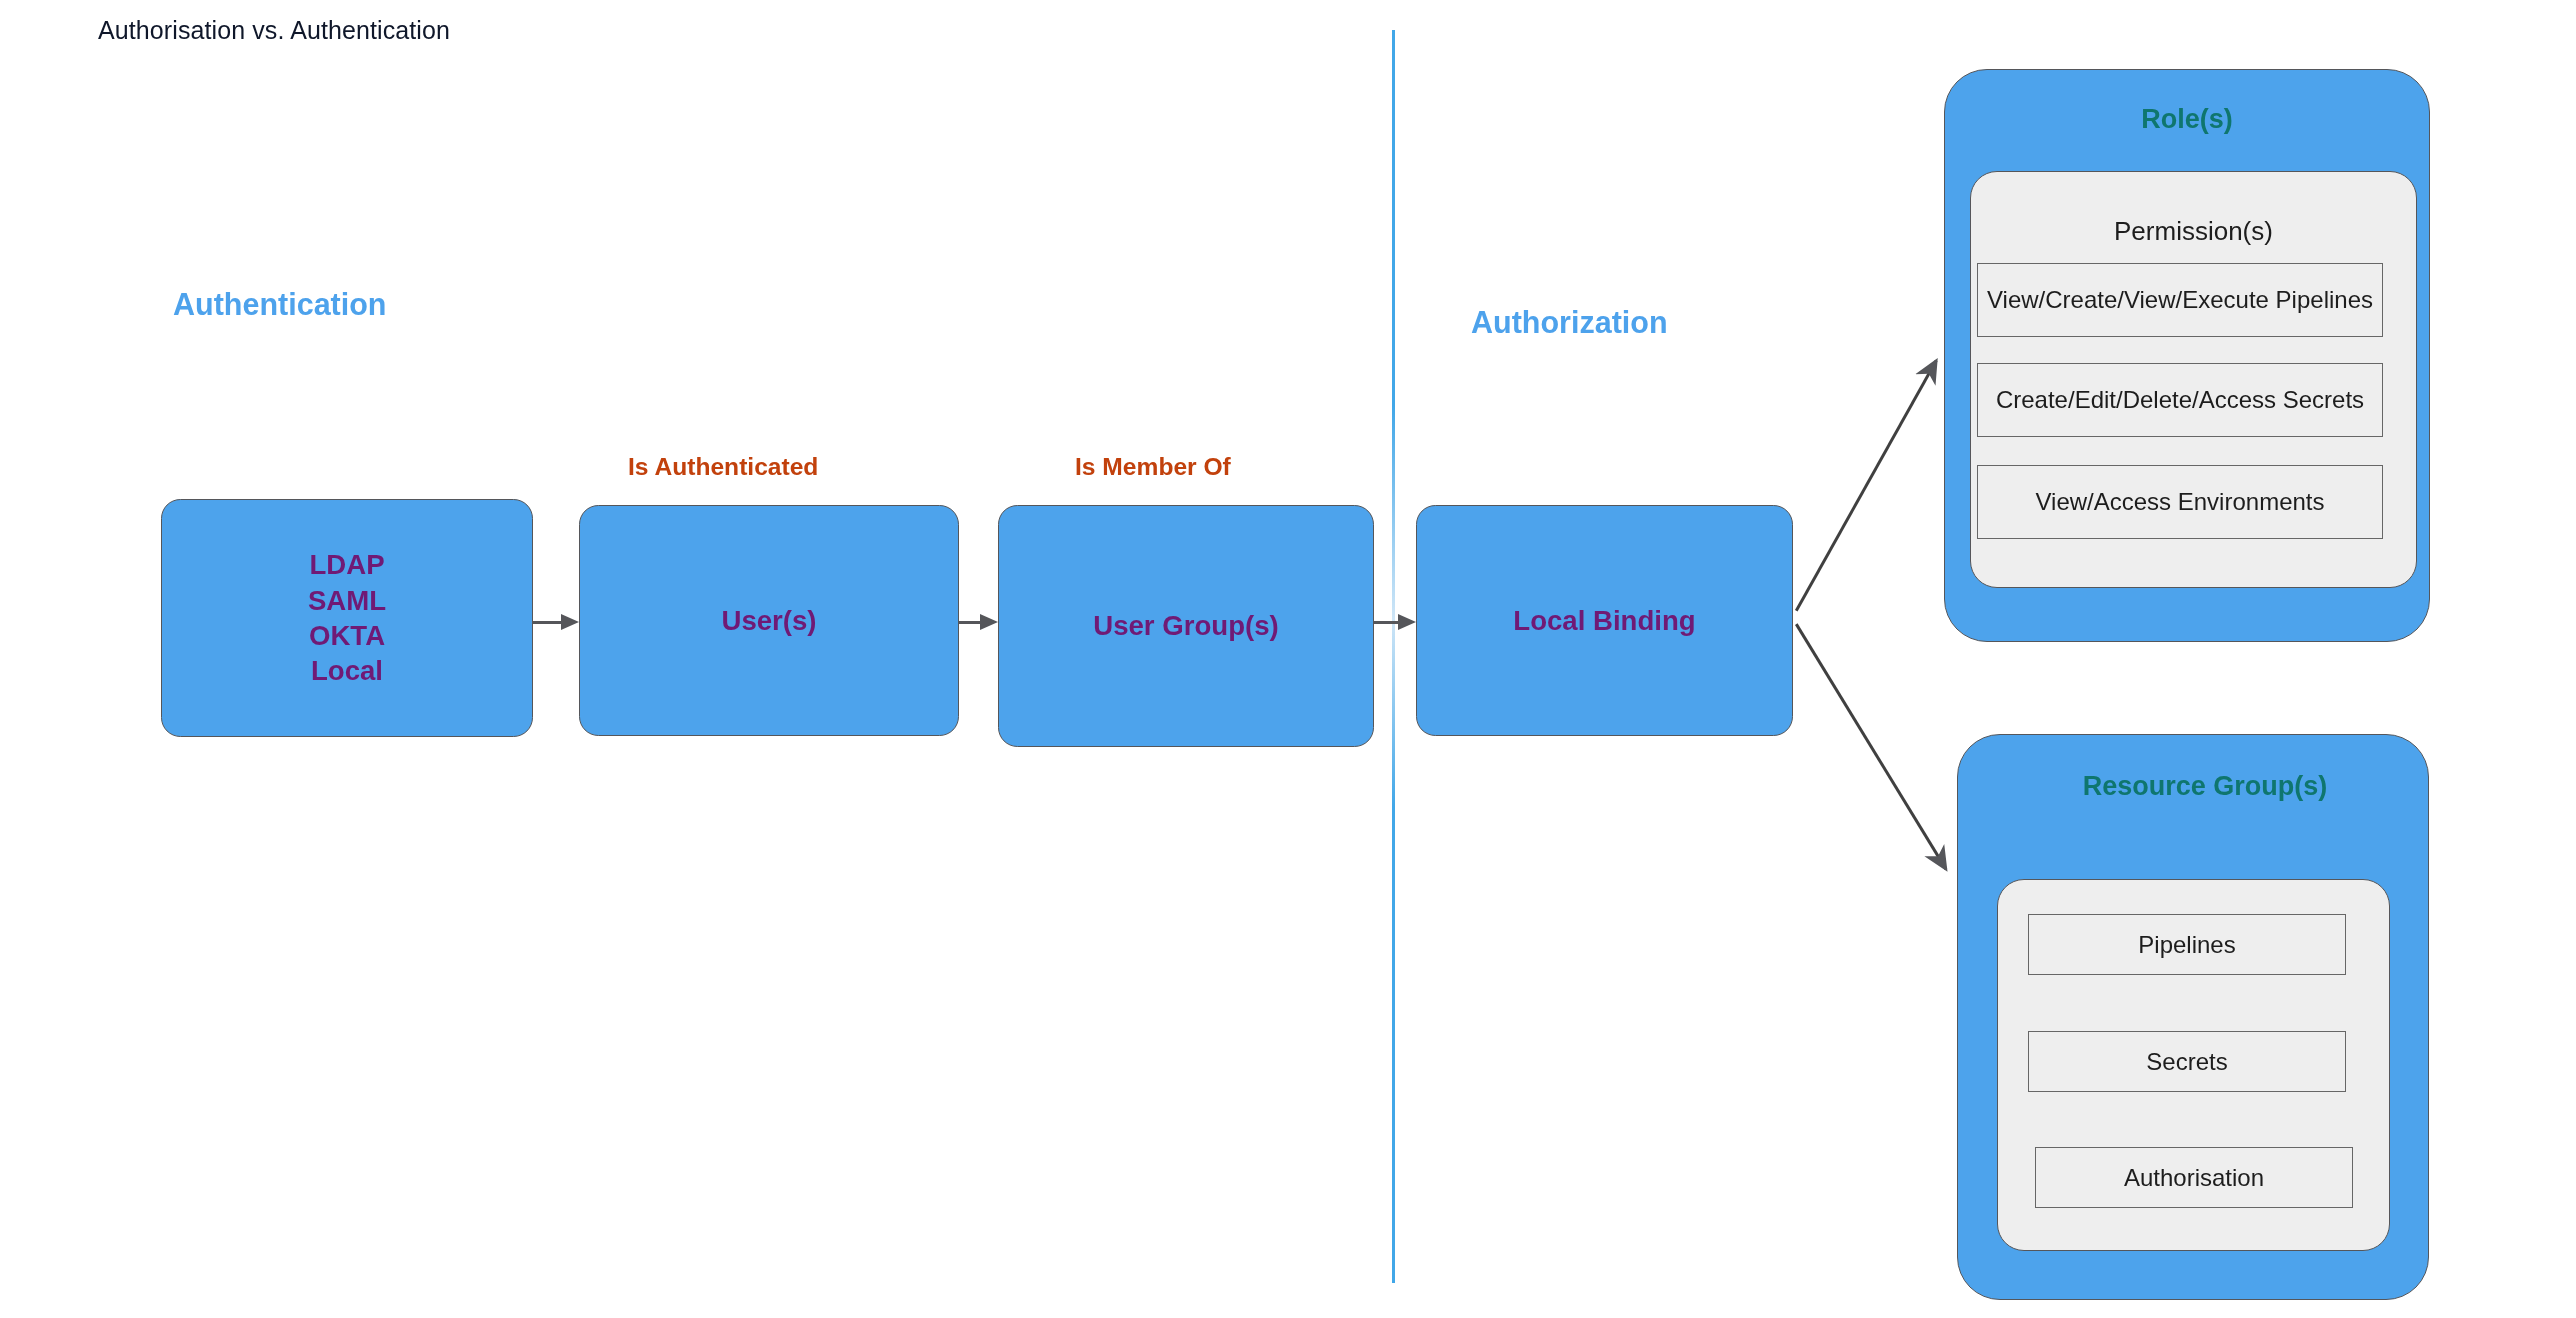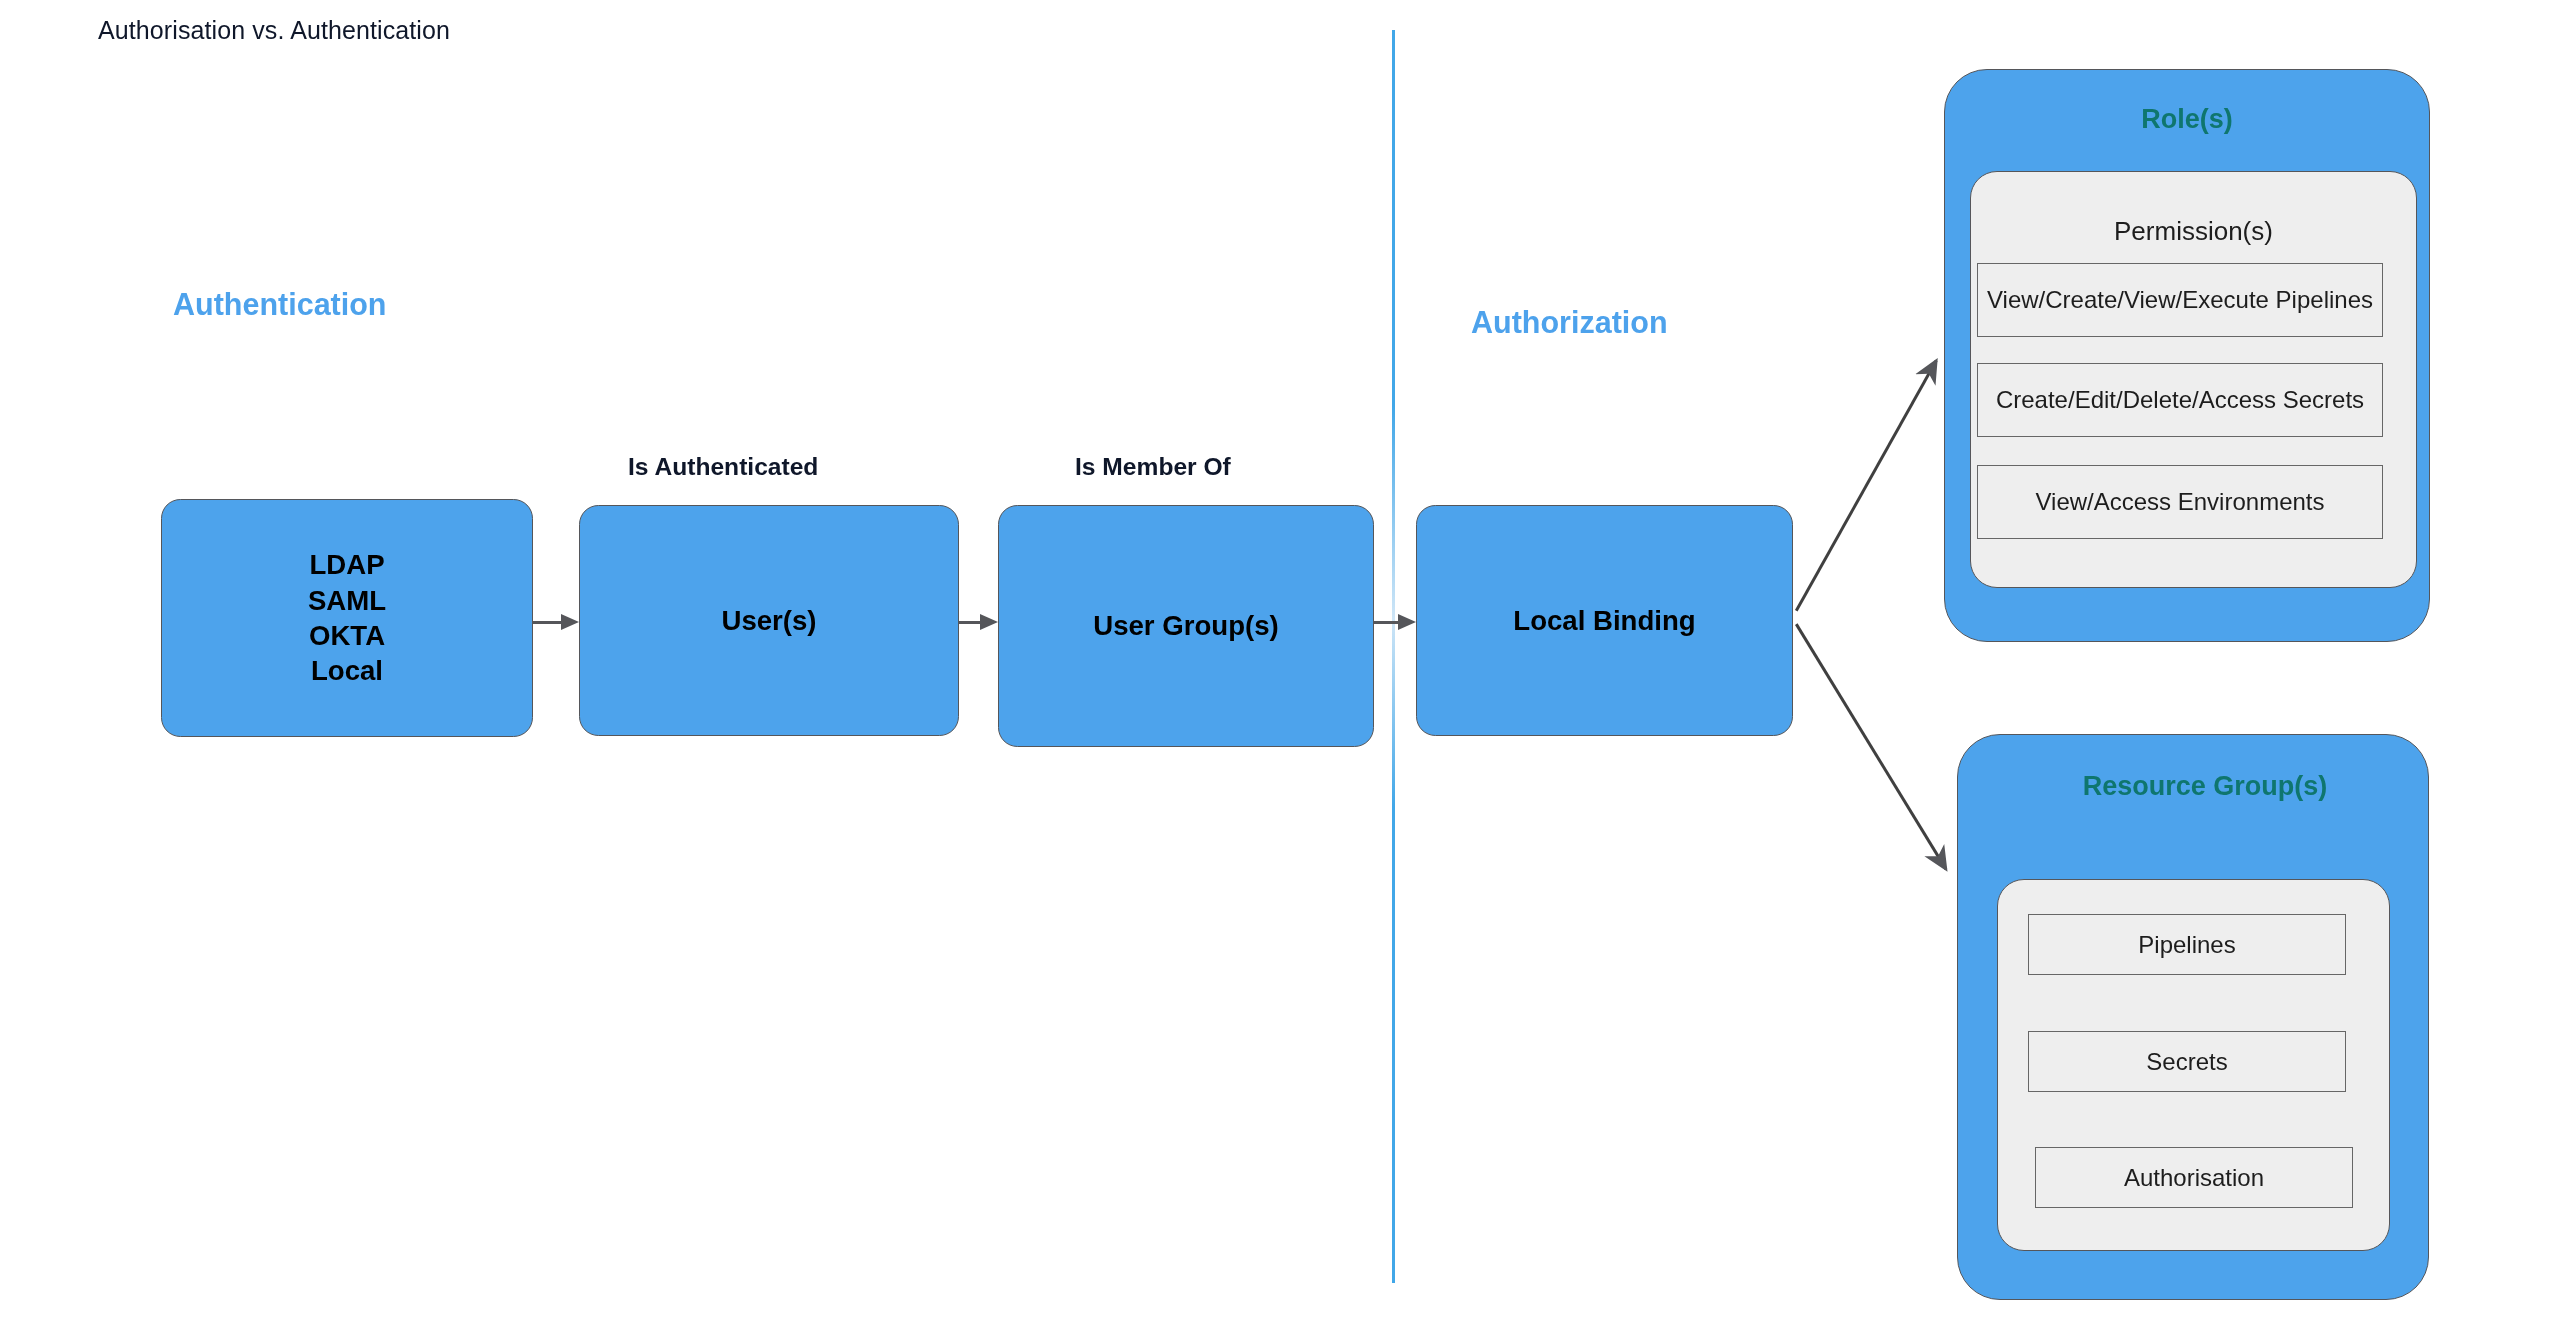--- a/index.html
+++ b/index.html
@@ -46,38 +46,38 @@
     white-space: nowrap;
   }
   #heading-authentication { left: 173px; top: 287px; }
   #heading-authorization  { left: 1471px; top: 305px; }
 
   
   .edge-label {
     position: absolute;
     font-size: 24.6px;
     font-weight: bold;
-    color: #0f172a;
+    color: #c2410c;
     white-space: nowrap;
     text-align: center;
   }
   #edge-label-is-authenticated { left: 628px; top: 453px; }
   #edge-label-is-member-of     { left: 1075px; top: 453px; }
 
   
   .flow-box {
     position: absolute;
     background: #4da3ec;
     border: 1.5px solid #55565a;
     border-radius: 19.4px;
     box-sizing: border-box;
     display: flex;
     align-items: center;
     justify-content: center;
-    color: #000000;
+    color: #701a75;
     font-weight: bold;
     font-size: 27.6px;
     text-align: center;
     line-height: 1.28;
   }
   #box-identity-providers { left: 161px;  top: 499px; width: 372px; height: 238px; }
   #box-users              { left: 579px;  top: 505px; width: 380px; height: 231px; }
   #box-user-groups        { left: 998px; top: 505px; width: 376px; height: 242px; }
   #box-role-binding       { left: 1416px; top: 505px; width: 377px; height: 231px; }
 

